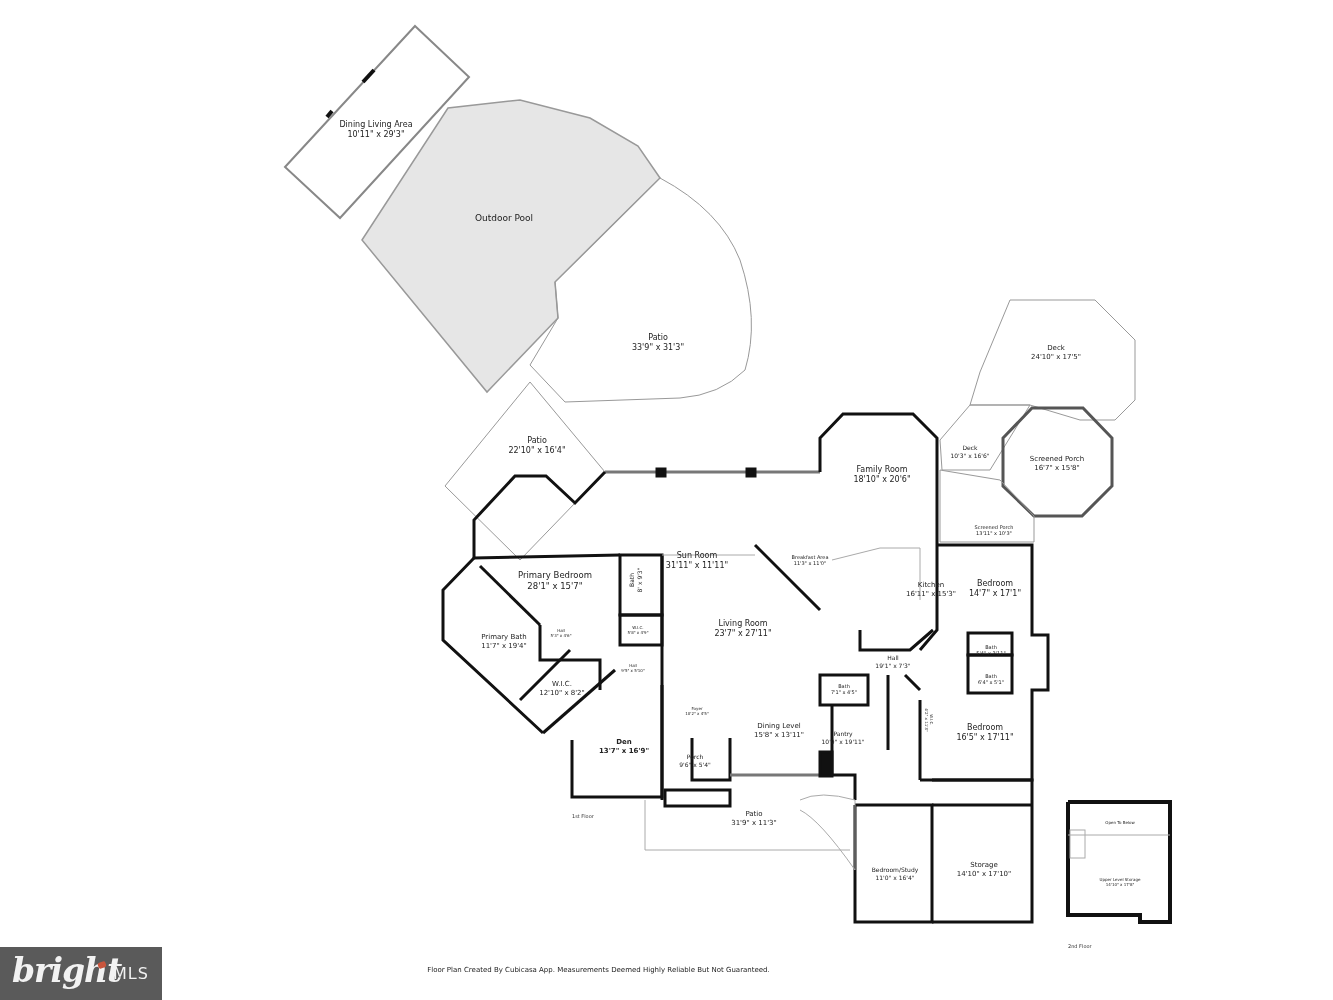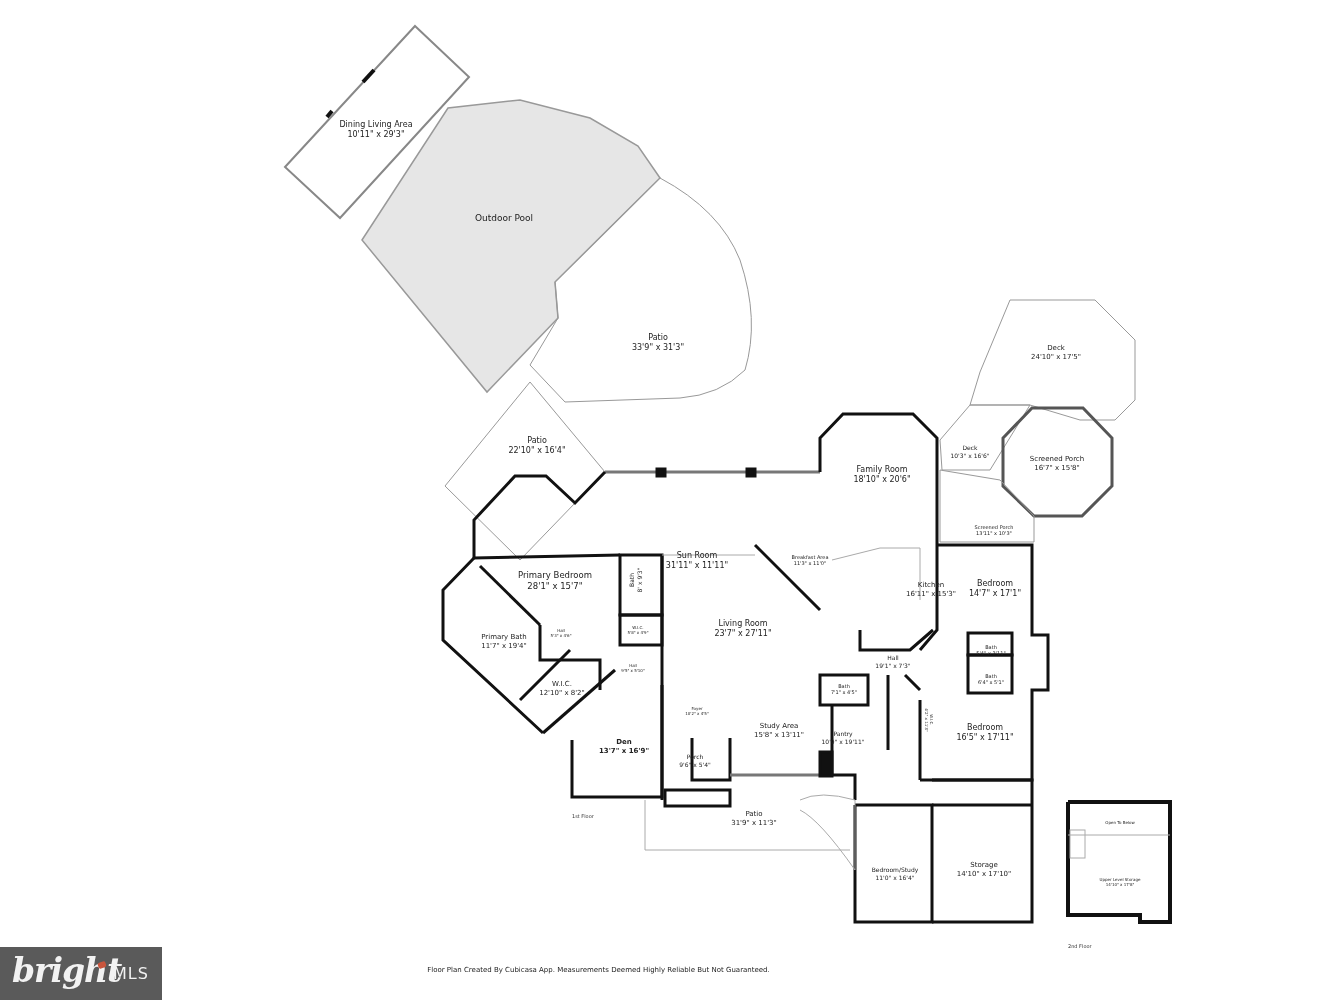--- a/index.html
+++ b/index.html
@@ -189,21 +189,21 @@
 </div>
 <div class="lbl s4" style="left:697px;top:711px;">
   <span class="n">Foyer</span>
   <span class="d">10'2" x 4'5"</span>
 </div>
 <div class="lbl s6" style="left:695px;top:760px;">
   <span class="n">Porch</span>
   <span class="d">9'6" x 5'4"</span>
 </div>
 <div class="lbl s7" style="left:779px;top:731px;">
-  <span class="n">Study Area</span>
+  <span class="n">Dining Level</span>
   <span class="d">15'8" x 13'11"</span>
 </div>
 <div class="lbl s8" style="left:995px;top:589px;">
   <span class="n">Bedroom</span>
   <span class="d">14'7" x 17'1"</span>
 </div>
 <div class="lbl s6" style="left:893px;top:661px;">
   <span class="n">Hall</span>
   <span class="d">19'1" x 7'3"</span>
 </div>

